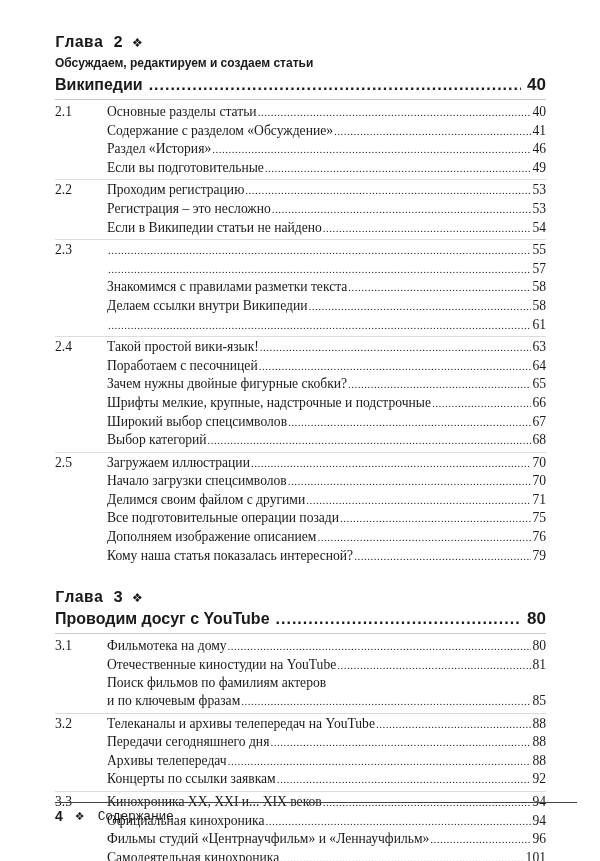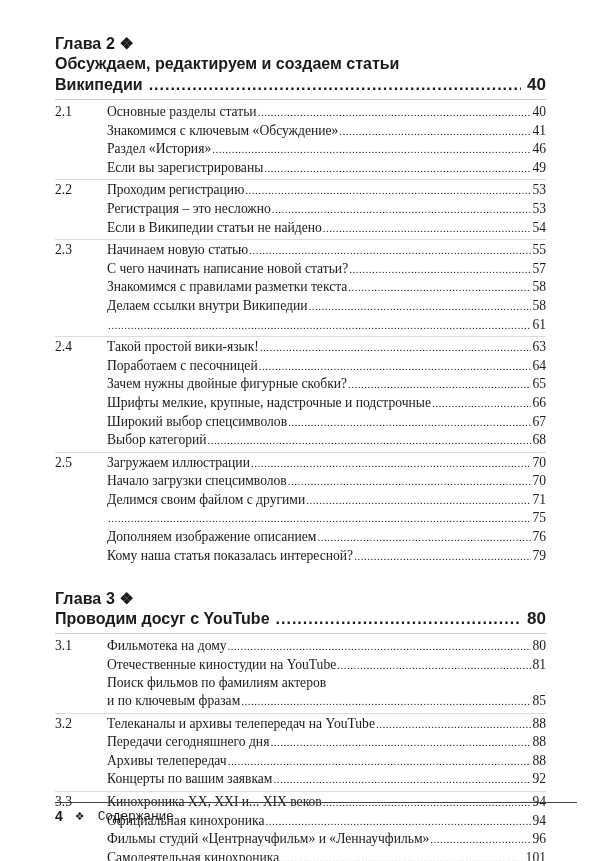--- a/index.html
+++ b/index.html
@@ -1,19 +1,19 @@
 <!DOCTYPE html>
 <html><head>
   <meta charset="utf-8">
   <style>
     html, body { margin: 0; padding: 0; background: #ffffff; }
     body { width: 600px; height: 861px; position: relative; overflow: hidden; color: #1a1a1a; }
     .page { position: absolute; left: 55px; top: 34px; width: 491px; }
-    .chapter-label { font-family: Liberation Sans, sans-serif; font-weight: bold; font-size: 16px; line-height: 19px; letter-spacing: 0.1px; }
-    .chapter-title { font-family: "Liberation Sans", sans-serif; font-weight: bold; font-size: 16px; line-height: 21px; }
+    .chapter-label { font-family: Liberation Mono, monospace; font-weight: bold; font-size: 16px; line-height: 19px; letter-spacing: 0.1px; }
+    .chapter-title { font-family: "Liberation Sans", sans-serif; font-weight: bold; font-size: 12px; line-height: 21px; }
     .chapter-title-row { display: flex; align-items: flex-start; font-family: "Liberation Sans", sans-serif; font-weight: bold; font-size: 16px; line-height: 21px; }
     .chapter-title-row .t { white-space: nowrap; }
     .chapter-title-row .dots { flex: 1; overflow: hidden; white-space: nowrap; margin: 0 6px; letter-spacing: 1px; }
     .chapter-title-row .pg { white-space: nowrap; font-size: 17px; }
     .chapter-rule { height: 1px; background: #c8c8c8; margin-top: 4px; }
     .section { border-bottom: 1px solid #dcdcdc; padding: 1px 0 2px 0; }
     .row { display: flex; align-items: baseline; font-family: "Liberation Serif", serif; font-size: 13.6px; line-height: 17.6px; }
     .row .num { width: 52px; flex: none; }
     .row .t { white-space: nowrap; text-align: right; }
     .row .dots { flex: 1; overflow: hidden; white-space: nowrap; margin: 0 1px; letter-spacing: 0.5px; font-size: 11px; }
@@ -45,33 +45,33 @@
 
   <div class="section">
     <div class="row">
         <span class="num">2.1</span>
         <span class="t">Основные разделы статьи</span>
         <span class="dots">........................................................................................................................................................................</span>
         <span class="pg">40</span>
       </div>
     <div class="row">
         <span class="indent"></span>
-        <span class="t">Знакомимся с ключевым «Обсуждение»</span>
+        <span class="t">Содержание с разделом «Обсуждение»</span>
         <span class="dots">........................................................................................................................................................................</span>
         <span class="pg">41</span>
       </div>
     <div class="row">
         <span class="indent"></span>
         <span class="t">Раздел «История»</span>
         <span class="dots">........................................................................................................................................................................</span>
         <span class="pg">46</span>
       </div>
     <div class="row">
         <span class="indent"></span>
-        <span class="t">Если вы зарегистрированы</span>
+        <span class="t">Если вы подготовительные</span>
         <span class="dots">........................................................................................................................................................................</span>
         <span class="pg">49</span>
       </div>
   </div>
 
   <div class="section">
     <div class="row">
         <span class="num">2.2</span>
         <span class="t">Проходим регистрацию</span>
         <span class="dots">........................................................................................................................................................................</span>
@@ -87,27 +87,25 @@
         <span class="indent"></span>
         <span class="t">Если в Википедии статьи не найдено</span>
         <span class="dots">........................................................................................................................................................................</span>
         <span class="pg">54</span>
       </div>
   </div>
 
   <div class="section">
     <div class="row">
         <span class="num">2.3</span>
-        <span class="t">Начинаем новую статью</span>
         <span class="dots">........................................................................................................................................................................</span>
         <span class="pg">55</span>
       </div>
     <div class="row">
         <span class="indent"></span>
-        <span class="t">С чего начинать написание новой статьи?</span>
         <span class="dots">........................................................................................................................................................................</span>
         <span class="pg">57</span>
       </div>
     <div class="row">
         <span class="indent"></span>
         <span class="t">Знакомимся с правилами разметки текста</span>
         <span class="dots">........................................................................................................................................................................</span>
         <span class="pg">58</span>
       </div>
     <div class="row">
@@ -176,20 +174,21 @@
         <span class="pg">70</span>
       </div>
     <div class="row">
         <span class="indent"></span>
         <span class="t">Делимся своим файлом с другими</span>
         <span class="dots">........................................................................................................................................................................</span>
         <span class="pg">71</span>
       </div>
     <div class="row">
         <span class="indent"></span>
+        <span class="t">Все подготовительные операции позади</span>
         <span class="dots">........................................................................................................................................................................</span>
         <span class="pg">75</span>
       </div>
     <div class="row">
         <span class="indent"></span>
         <span class="t">Дополняем изображение описанием</span>
         <span class="dots">........................................................................................................................................................................</span>
         <span class="pg">76</span>
       </div>
     <div class="row">
@@ -251,21 +250,21 @@
         <span class="pg">88</span>
       </div>
     <div class="row">
         <span class="indent"></span>
         <span class="t">Архивы телепередач</span>
         <span class="dots">........................................................................................................................................................................</span>
         <span class="pg">88</span>
       </div>
     <div class="row">
         <span class="indent"></span>
-        <span class="t">Концерты по вашим заявкам</span>
+        <span class="t">Концерты по ссылки заявкам</span>
         <span class="dots">........................................................................................................................................................................</span>
         <span class="pg">92</span>
       </div>
   </div>
 
   <div class="section" style="border-bottom:none;">
     <div class="row">
         <span class="num">3.3</span>
         <span class="t">Кинохроника XX, XXI и... XIX веков</span>
         <span class="dots">........................................................................................................................................................................</span>

